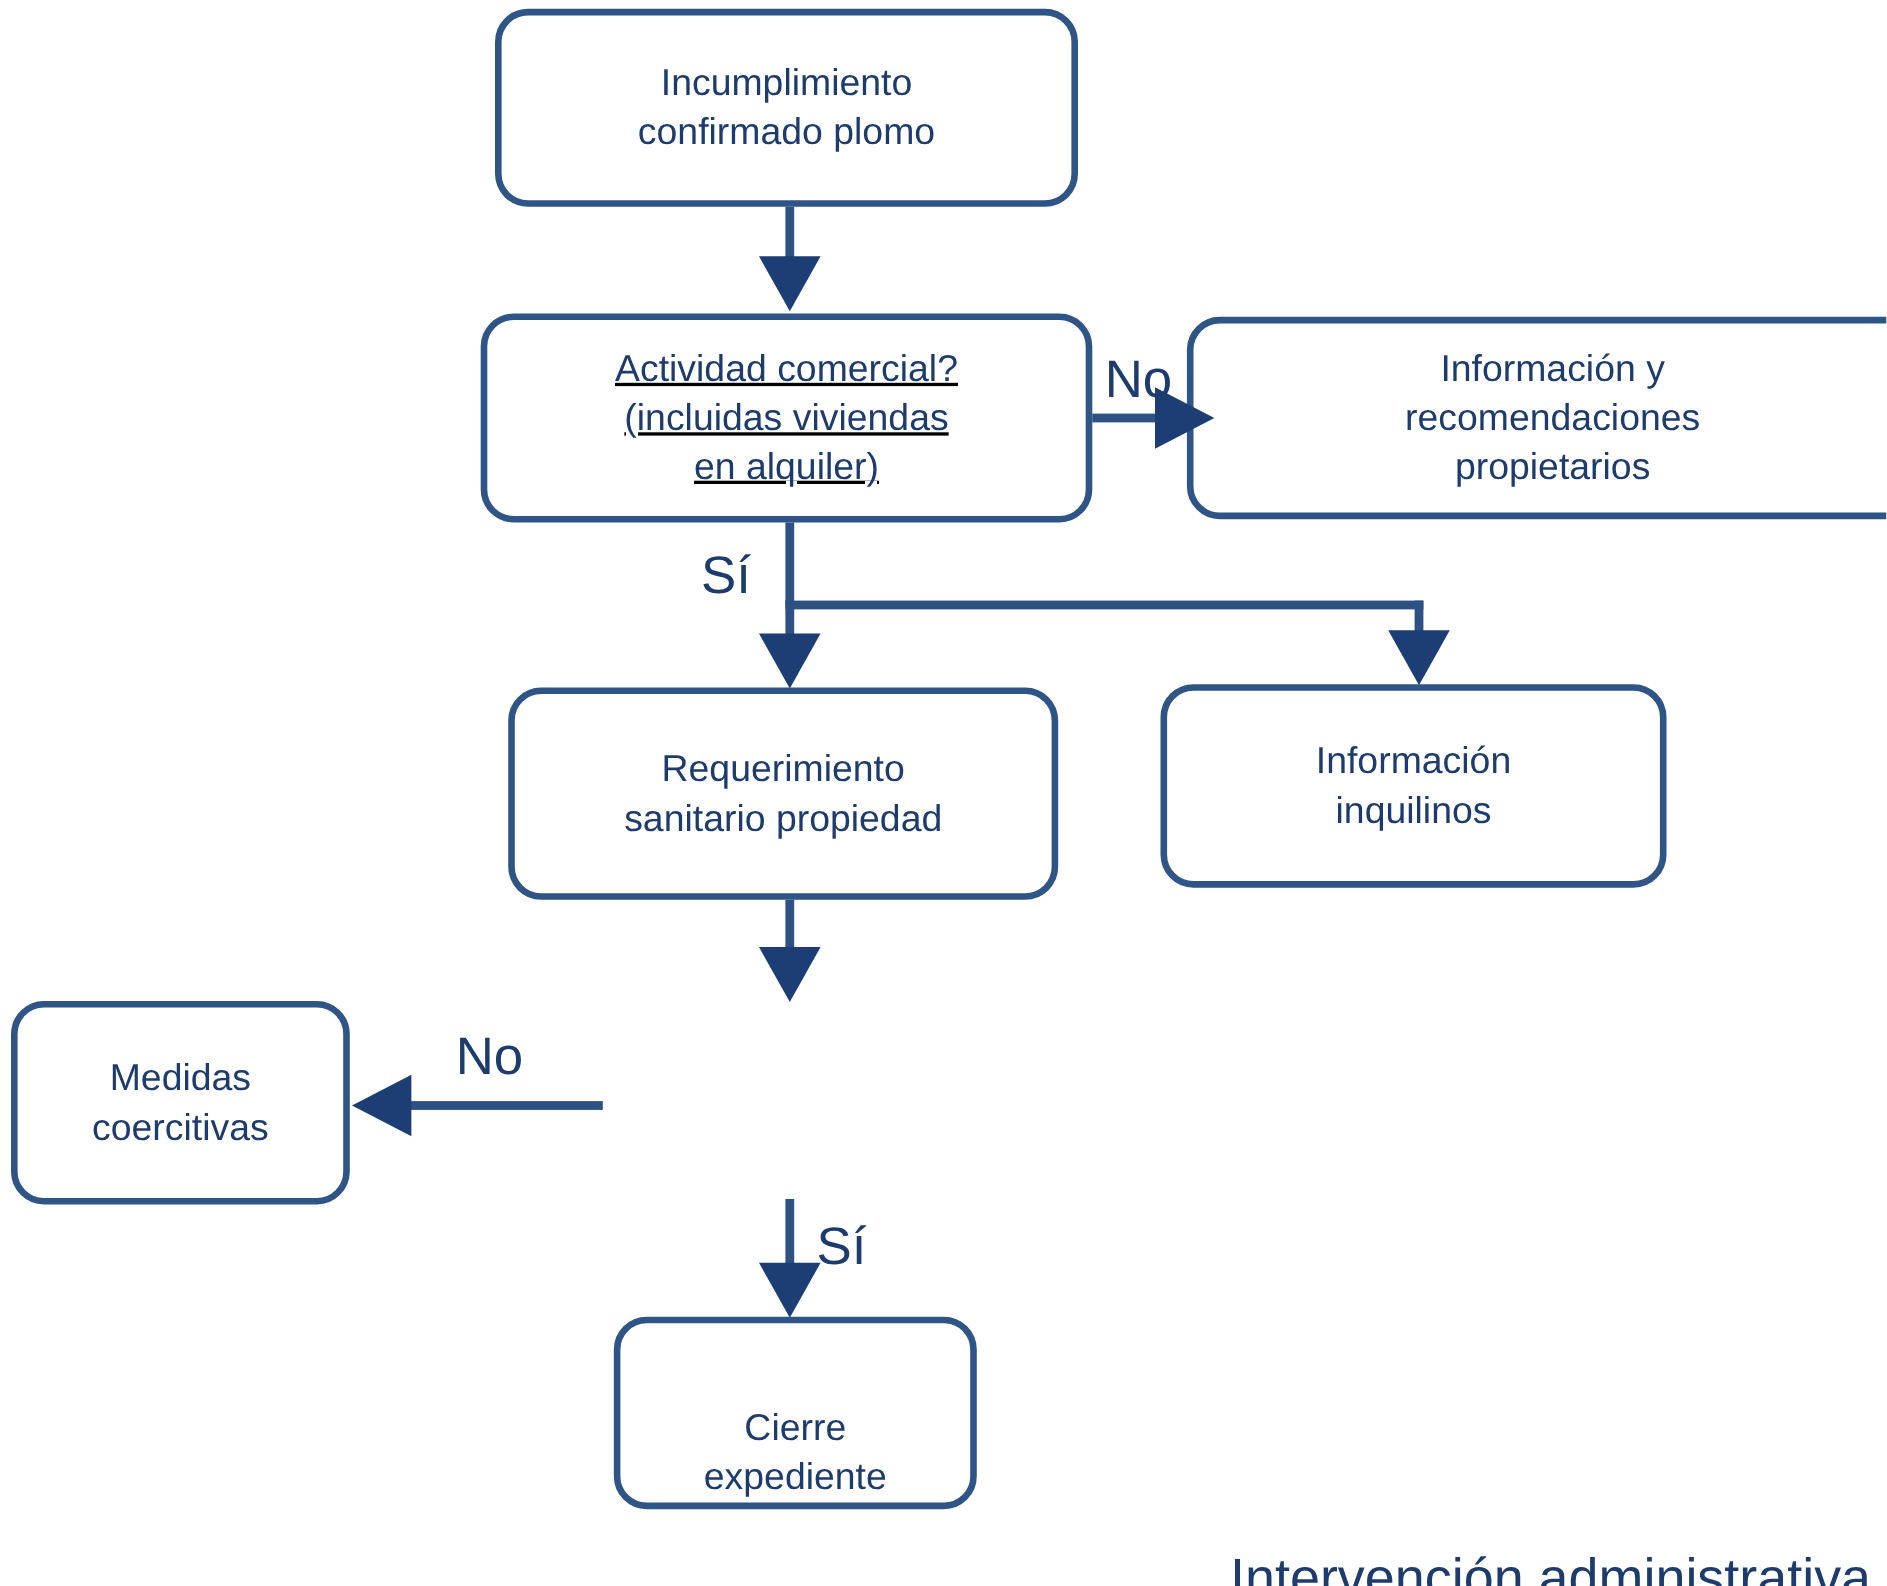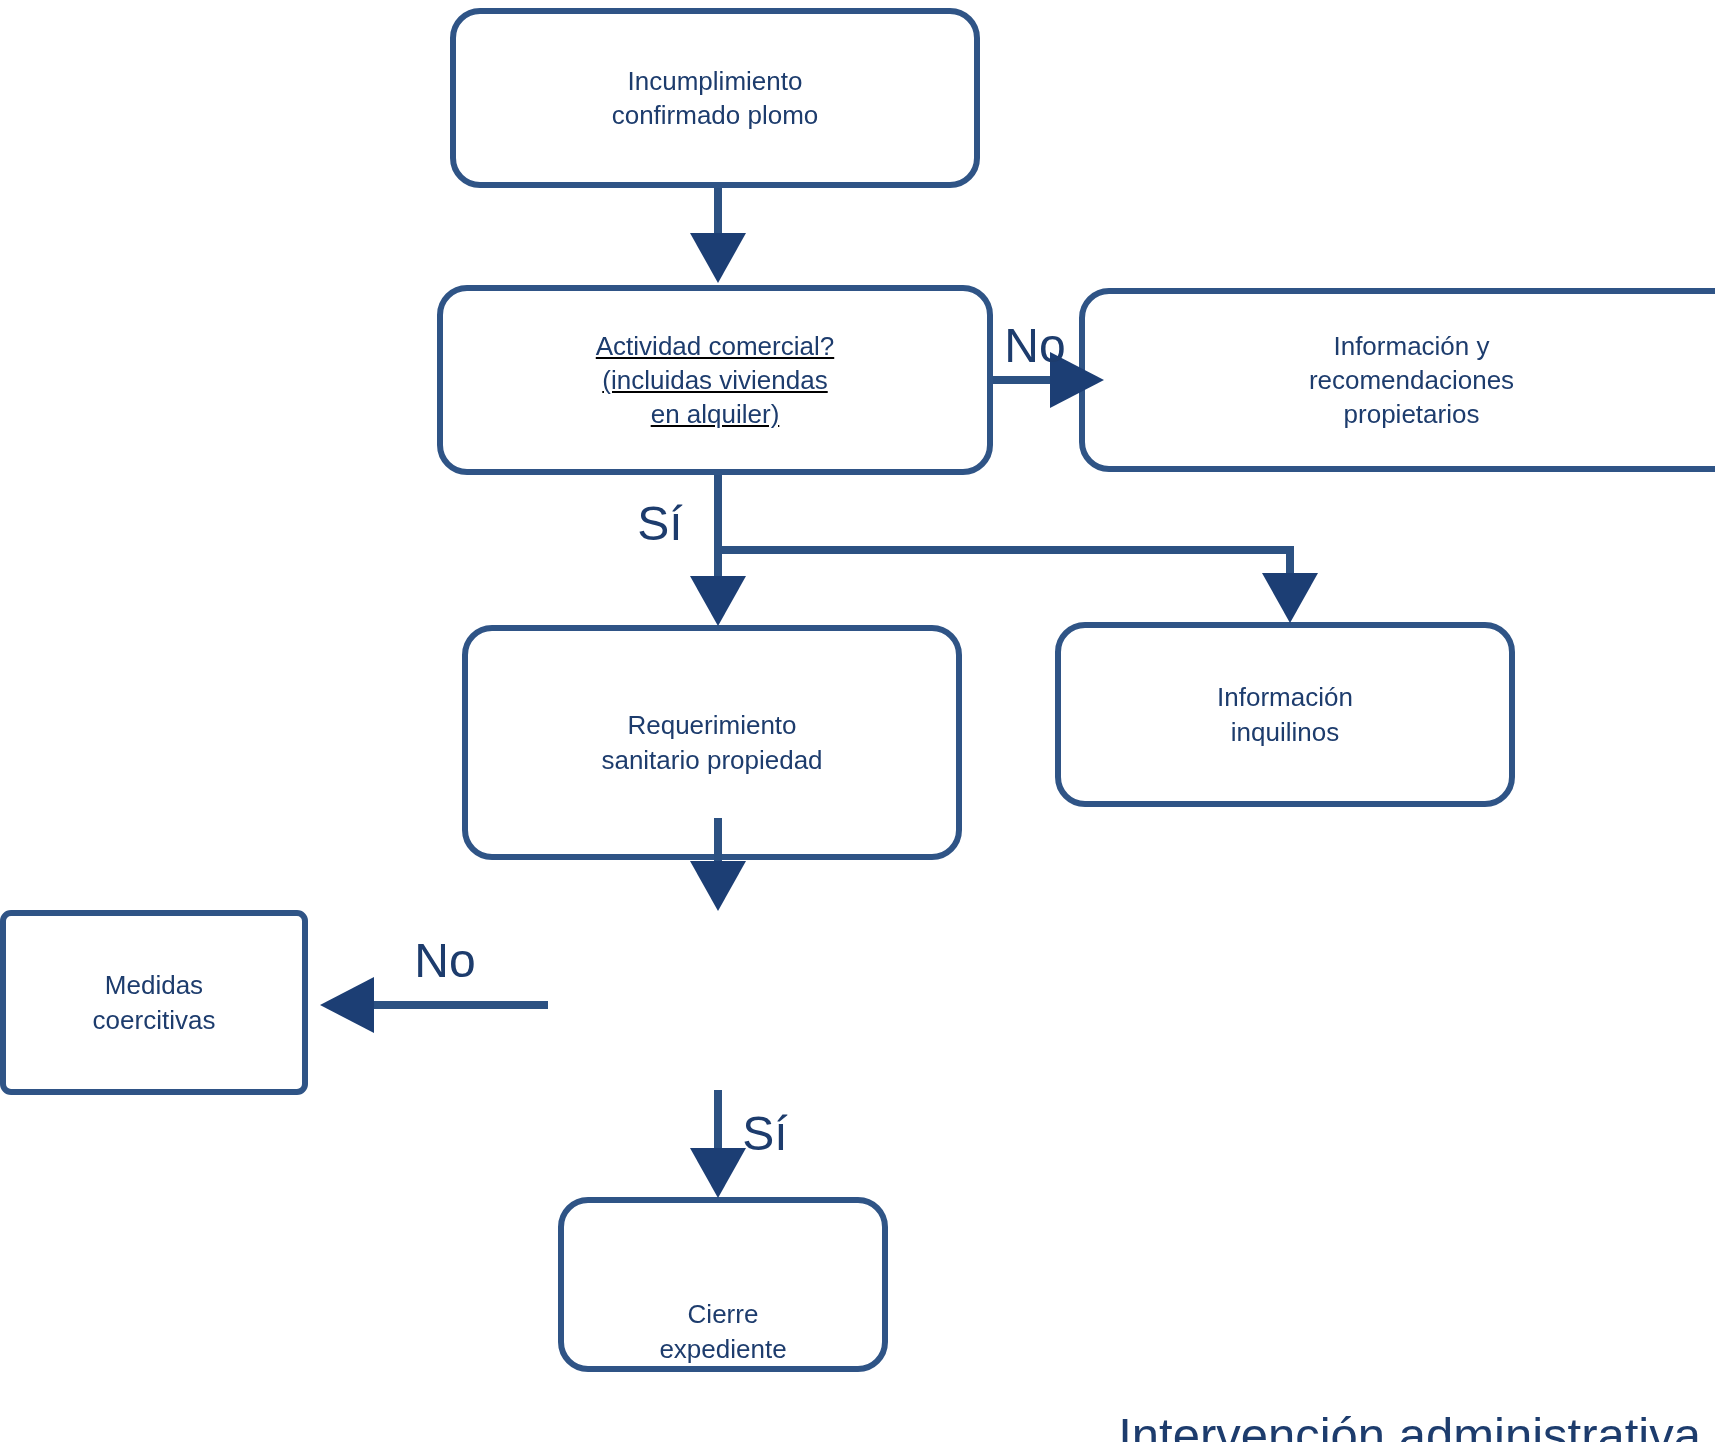--- a/index.html
+++ b/index.html
@@ -23,21 +23,21 @@
     border:6px solid var(--border);
     border-radius:30px;
     background:#fff;
     display:flex;
     align-items:center;
     justify-content:center;
     text-align:center;
   }
   .node-label{
     color:var(--text);
-    font-size:26px;
+    font-size:34px;
     line-height:1.32;
     white-space:pre-line;
   }
   .vline,.hline{position:absolute;background:var(--line);}
   .arrow-down{
     position:absolute;width:0;height:0;
     border-left:28px solid transparent;
     border-right:28px solid transparent;
     border-top:50px solid var(--head);
   }
@@ -83,32 +83,32 @@
 (incluidas viviendas
 en alquiler)</span>
   </div>
 
   <div class="node" style="left:1079px;top:288px;width:665px;height:184px;align-items:center;">
     <span class="node-label">Información y
 recomendaciones
 propietarios</span>
   </div>
 
-  <div class="node" style="left:462px;top:625px;width:500px;height:235px;">
+  <div class="node" style="left:462px;top:625px;width:500px;height:193px;">
     <span class="node-label">Requerimiento
 sanitario propiedad</span>
   </div>
 
   <div class="node" style="left:1055px;top:622px;width:460px;height:185px;">
     <span class="node-label">Información
 inquilinos</span>
   </div>
 
 
-  <div class="node" style="left:0;top:910px;width:308px;height:185px;border-radius:11px;">
+  <div class="node" style="left:10px;top:910px;width:308px;height:185px;">
     <span class="node-label">Medidas
 coercitivas</span>
   </div>
 
   <div class="node" style="left:558px;top:1197px;width:330px;height:175px;align-items:flex-end;">
     <span class="node-label">Cierre
 expediente</span>
   </div>
 
   <div class="vline" style="left:714px;top:188px;width:8px;height:50px;"></div>

